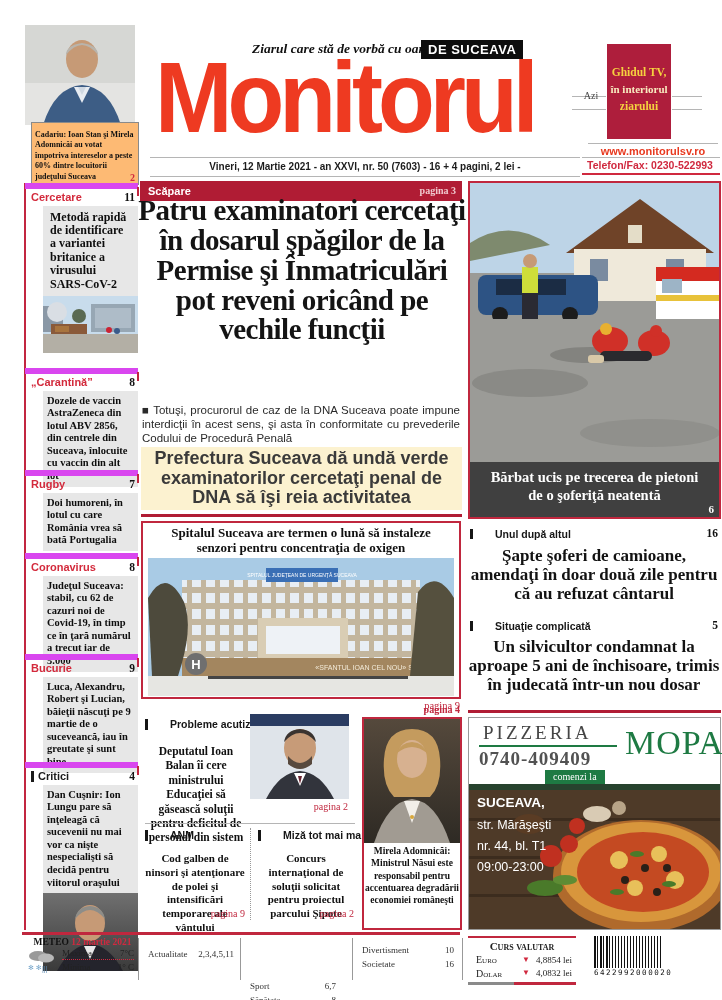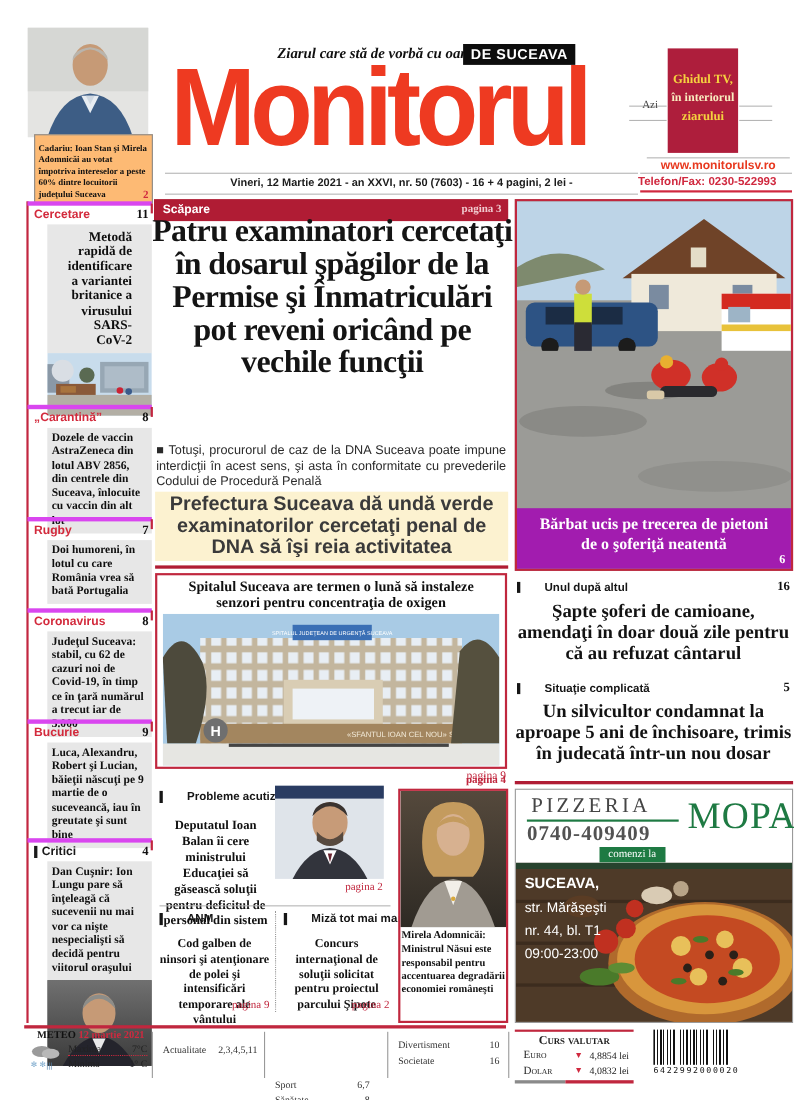--- a/index.html
+++ b/index.html
@@ -12,37 +12,37 @@
   
   .tagline{left:150px;top:20px;width:430px;font:bold italic 17px/1 "Liberation Serif",serif;color:#1d9ad6;text-align:center;letter-spacing:1px}
   .subtitle{left:252px;top:42px;font:bold italic 13.5px/1 "Liberation Serif",serif;color:#101010}
   .edition{left:421px;top:40px;background:#0d0d0d;color:#fff;font:bold 13px/1 "Liberation Sans",sans-serif;padding:3px 7px;letter-spacing:.5px}
   .logo{left:155px;top:48px;width:402px;font:bold 93px/1 "Liberation Sans",sans-serif;color:#ee3a21;letter-spacing:-5px;transform:scaleY(1.08);transform-origin:top left;white-space:nowrap}
   .tvbox{left:607px;top:44px;width:64px;height:95px;background:#ae1e3c;text-align:center;padding-top:20px;box-sizing:border-box}
   .tvbox .l1,.tvbox .l3{font:bold 11.5px/1.5 "Liberation Serif",serif;color:#f5d23f}
   .tvbox .l2{font:bold 11px/1.5 "Liberation Serif",serif;color:#f9ecc0}
   .azi{left:576px;top:91px;width:30px;font:10px/1 "Liberation Serif",serif;color:#444;text-align:center}
   .website{left:588px;top:146px;width:130px;text-align:center;font:bold 11px/1 "Liberation Sans",sans-serif;color:#e8391f}
-  .phone{left:580px;top:160px;width:140px;text-align:left;font:bold 10.5px/1 "Liberation Sans",sans-serif;color:#d0293f}
+  .phone{left:580px;top:160px;width:140px;text-align:center;font:bold 10.5px/1 "Liberation Sans",sans-serif;color:#d0293f}
   .dateline{left:150px;top:162px;width:430px;text-align:center;font:bold 10px/1 "Liberation Sans",sans-serif;color:#1c1c1c}
   .topstory{left:25px;top:25px;width:110px;height:146px}
   .topstory svg{display:block}
   .topcap{position:absolute;left:6px;top:97px;width:100px;background:#fdba74;border:1px solid #8a8a8a;padding:7px 3px 2px;font:bold 8px/1.3 "Liberation Serif",serif;color:#111}
   .topcap .pg{position:absolute;right:3px;bottom:1px;color:#d0293f;font:bold 10px/1 "Liberation Serif",serif}
 
   
   .sideline{left:24px;top:183px;width:2px;height:747px;background:#c22640}
-  .si{position:absolute;left:25px;width:113px;border-top:4px solid #d946ef}
+  .si{position:absolute;left:25px;width:113px;border-top:6px solid #d946ef}
   .si::after{content:"";position:absolute;right:-1px;top:-2px;width:2px;height:9px;background:#c22640}
   .si-head{display:flex;justify-content:space-between;align-items:center;padding:3px 3px 2px 6px}
   .si-label{font:bold 11px/1 "Liberation Sans",sans-serif;color:#d32a3c}
   .si-label.dark{color:#1a1a1a;border-left:3px solid #1a1a1a;padding-left:4px}
   .si-num{font:bold 11.5px/1 "Liberation Serif",serif;color:#111}
   .si-body{margin-left:18px;background:#e7e7e7;padding:4px 4px;font:bold 10.5px/1.2 "Liberation Serif",serif;color:#0e0e0e}
-  .si-body.big{font:bold 12px/1.12 "Liberation Serif",serif;text-align:right;padding:5px 18px}
+  .si-body.big{font:bold 12px/1.12 "Liberation Serif",serif;text-align:left;padding:5px 7px}
   .si-photo{margin-left:18px;display:block}
 
   
   .kicker{left:140px;top:181px;width:322px;height:20px;background:#b01c34;display:flex;justify-content:space-between;align-items:center;padding:0 6px 0 8px;box-sizing:border-box}
   .kicker .k1{font:bold 11px/1 "Liberation Sans",sans-serif;color:#fff}
   .kicker .k2{font:bold 10px/1 "Liberation Serif",serif;color:#f0c9ce}
   .headline{left:138px;top:196px;width:328px;font:bold 29px/1.03 "Liberation Serif",serif;color:#141414;text-align:center;letter-spacing:-.5px}
   .bullet{left:142px;top:404px;width:318px;font:11.5px/1.2 "Liberation Sans",sans-serif;color:#2a2a2a;text-align:justify}
   .highlight{left:141px;top:447px;width:321px;height:63px;background:#fcf2d0;display:flex;align-items:center;justify-content:center;box-sizing:border-box;padding:2px 8px}
   .highlight div{font:bold 18px/1.1 "Liberation Sans",sans-serif;color:#3a3a3a;text-align:center}
@@ -51,25 +51,25 @@
   .hosp{left:141px;top:521px;width:320px;height:178px;border:2px solid #c0273e;box-sizing:border-box;background:#fff}
   .hosp-title{font:bold 13px/1.15 "Liberation Serif",serif;color:#101010;text-align:center;padding:3px 14px 2px}
   .hosp-page{left:370px;top:701px;width:90px;text-align:right;font:10.5px/1 "Liberation Serif",serif;color:#c0273e}
 
   
   .mlabel{font:bold 10.5px/1 "Liberation Sans",sans-serif;color:#161616;border-left:3px solid #161616;padding-left:22px}
   .mtext{font:bold 11px/1.25 "Liberation Serif",serif;color:#101010;text-align:center}
   .mpage{font:10px/1 "Liberation Serif",serif;color:#c0273e;text-align:right}
   .vdot{left:250px;top:828px;height:92px;border-left:1px dotted #999;position:absolute}
   .adbx{left:362px;top:717px;width:100px;height:213px;border:2px solid #c0273e;box-sizing:border-box;background:#fff}
-  .adbx .cap{font:bold 9.5px/1.3 "Liberation Serif",serif;padding:2px 1px;color:#101010}
+  .adbx .cap{font:bold 9.5px/1.3 "Liberation Serif",serif;text-align:center;padding:2px 1px;color:#101010}
 
   
   .acc{left:468px;top:181px;width:253px;height:338px;border:2px solid #c0273e;box-sizing:border-box;background:#9b9b97}
-  .acc-cap{position:absolute;left:0;bottom:0;width:100%;height:55px;background:#a21caf;box-sizing:border-box;padding:6px 14px 0}
+  .acc-cap{position:absolute;left:0;bottom:0;width:100%;height:55px;background:#404040;box-sizing:border-box;padding:6px 14px 0}
   .acc-cap .t{font:bold 14.5px/1.25 "Liberation Serif",serif;color:#fff;text-align:center}
   .acc-cap .pg{position:absolute;right:5px;bottom:2px;font:bold 11px/1 "Liberation Serif",serif;color:#fff}
   .rlabel-row{display:flex;justify-content:space-between;align-items:center}
   .rhead{font:bold 17px/1.12 "Liberation Serif",serif;color:#121212;text-align:center}
 
   
   .adv{left:468px;top:717px;width:253px;height:213px;border:1px solid #9a9a9a;box-sizing:border-box;background:#fff}
   .adv-top{position:relative;height:66px}
   .pizzeria{position:absolute;left:14px;top:5px;font:19px/1 "Liberation Serif",serif;color:#454545;letter-spacing:3px}
   .greenul{position:absolute;left:10px;top:27px;width:138px;height:2px;background:#1e7a43}

